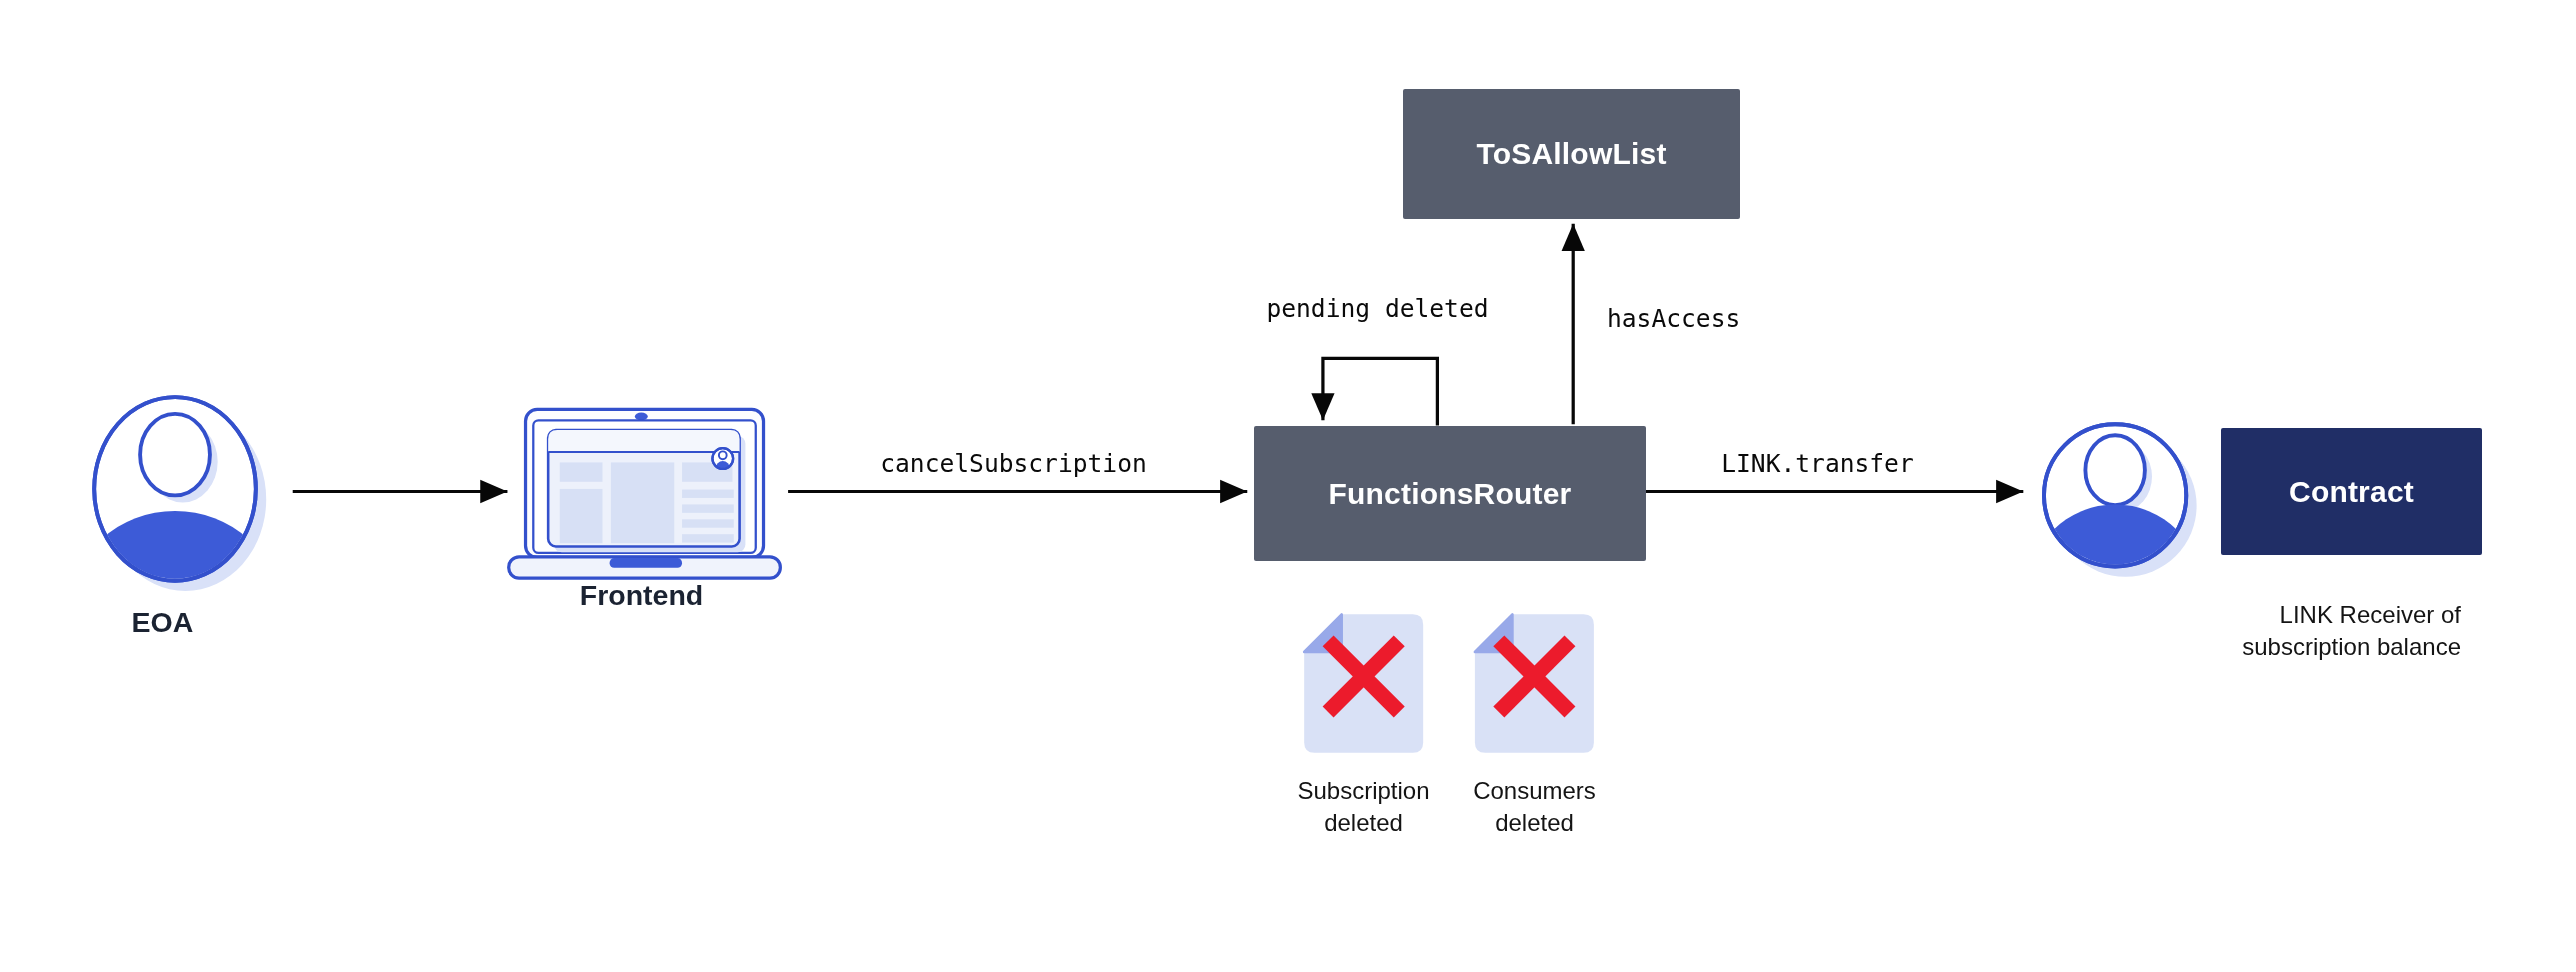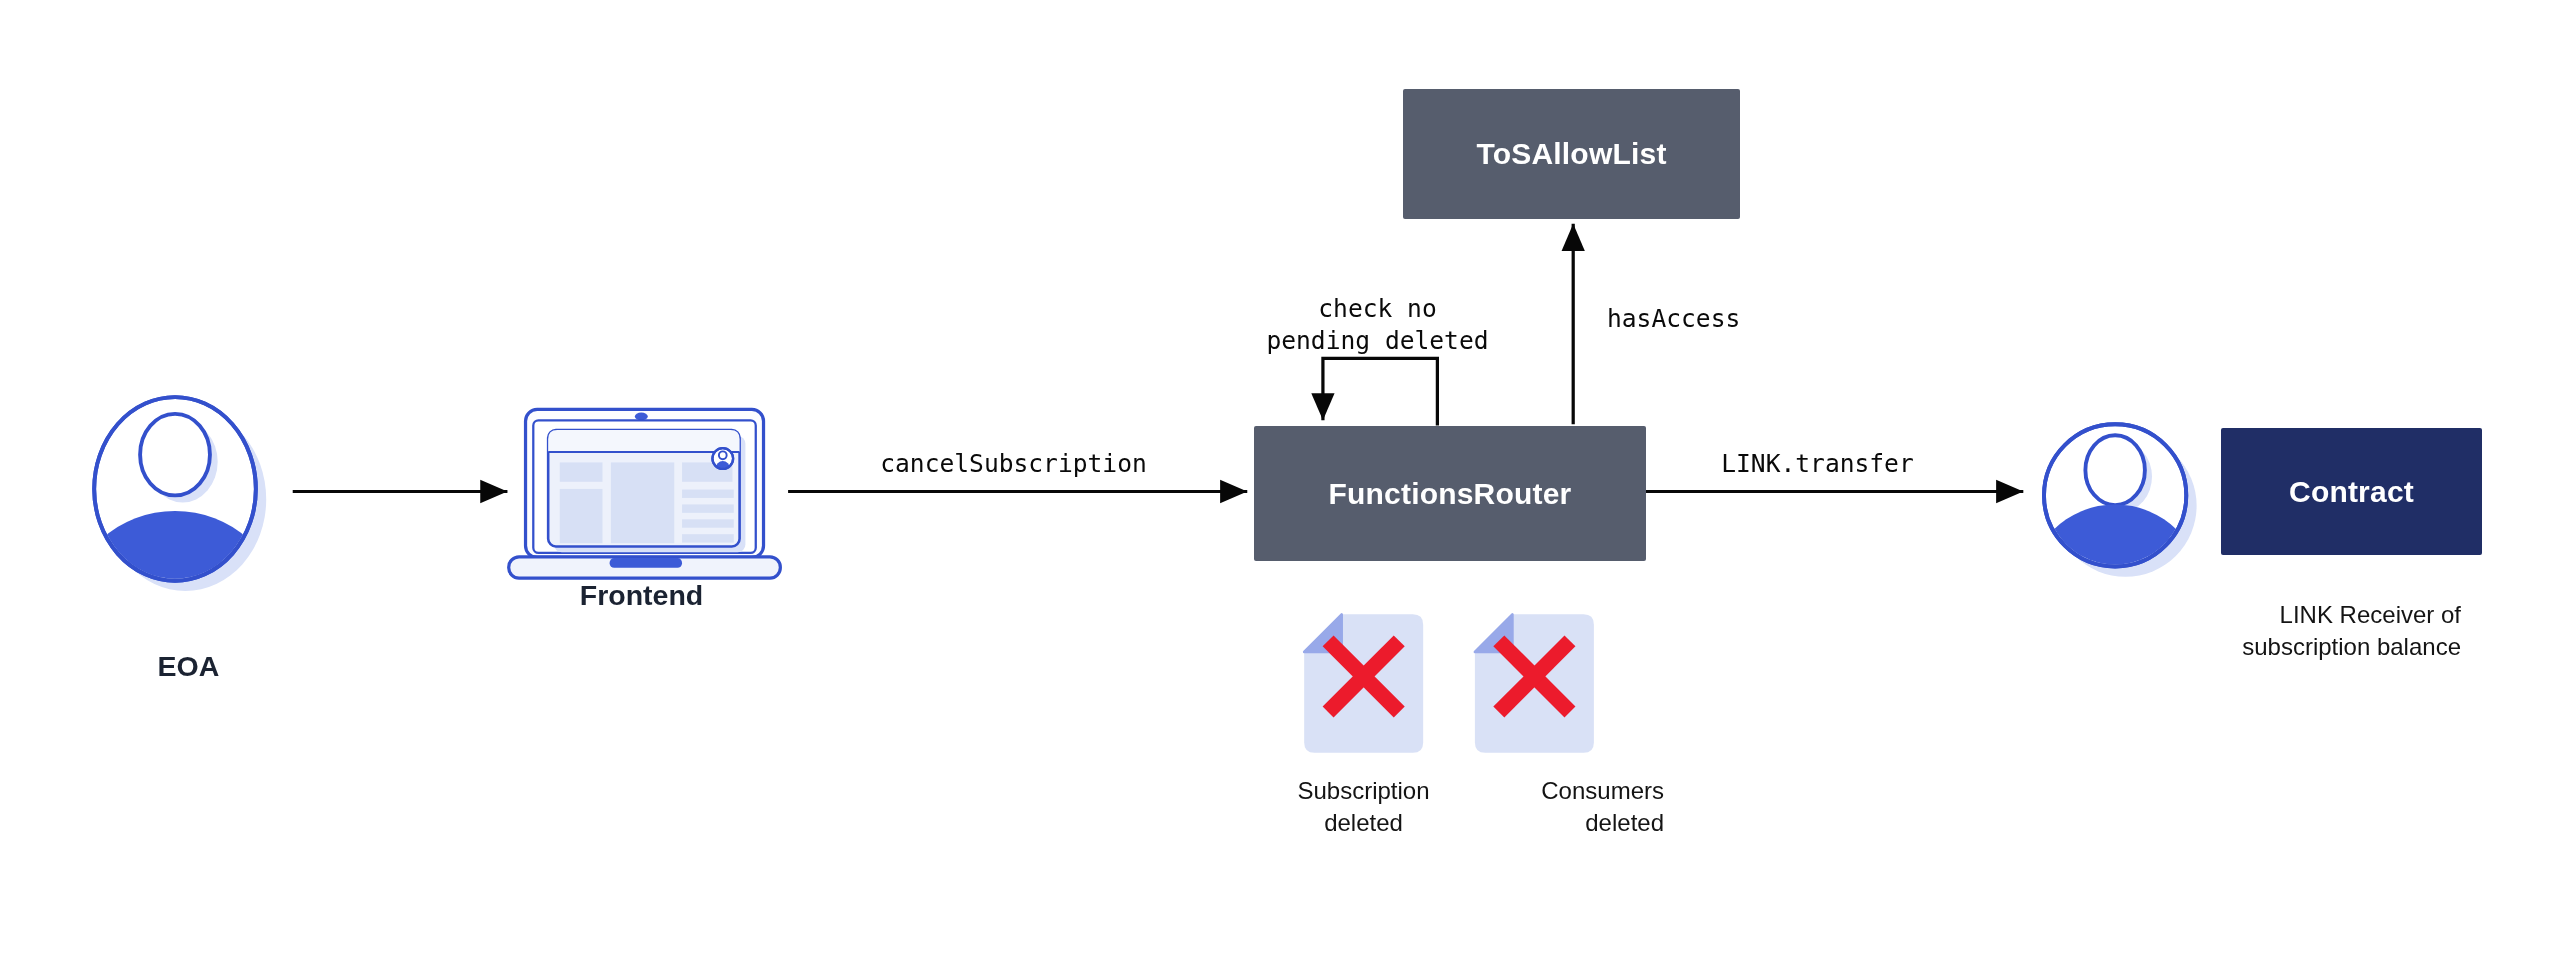--- a/index.html
+++ b/index.html
@@ -121,44 +121,43 @@
   </div>
 
   <div class="abs box gray" style="left:1254px;top:426px;width:392px;height:135px;">
     <span>FunctionsRouter</span>
   </div>
 
   <div class="abs box navy" style="left:2221px;top:428px;width:261px;height:127px;align-items:center;">
     <span>Contract</span>
   </div>
 
-  <div class="abs node-caption" style="left:85px;top:606px;width:207px;margin-top:44px;">EOA</div>
+  <div class="abs node-caption" style="left:59px;top:606px;width:207px;">EOA</div>
 
   <div class="abs node-caption" style="left:512px;top:579px;width:259px;">Frontend</div>
 
   <div class="abs mono-label" style="left:813px;top:448px;width:401px;">cancelSubscription</div>
 
   <div class="abs mono-label" style="left:1617px;top:448px;width:401px;">LINK.transfer</div>
 
   <div class="abs mono-label left" style="left:1607px;top:303px;">hasAccess</div>
 
   <div class="abs mono-label" style="left:1216px;top:293px;width:323px;">
-    <span style="display:block">check no</span>
     <span style="display:block">pending deleted</span>
   </div>
 
   <div class="abs caption" style="left:2073px;top:599px;width:388px;text-align:right;">
     <span style="display:block">LINK Receiver of</span>
     <span style="display:block">subscription balance</span>
   </div>
 
   <div class="abs caption" style="left:1234px;top:775px;width:259px;">
     <span style="display:block">Subscription</span>
     <span style="display:block">deleted</span>
   </div>
 
-  <div class="abs caption" style="left:1405px;top:775px;width:259px;text-align:right;">
+  <div class="abs caption" style="left:1405px;top:775px;width:259px;">
     <span style="display:block">Consumers</span>
     <span style="display:block">deleted</span>
   </div>
 
 </div>
 
 
 </body></html>

